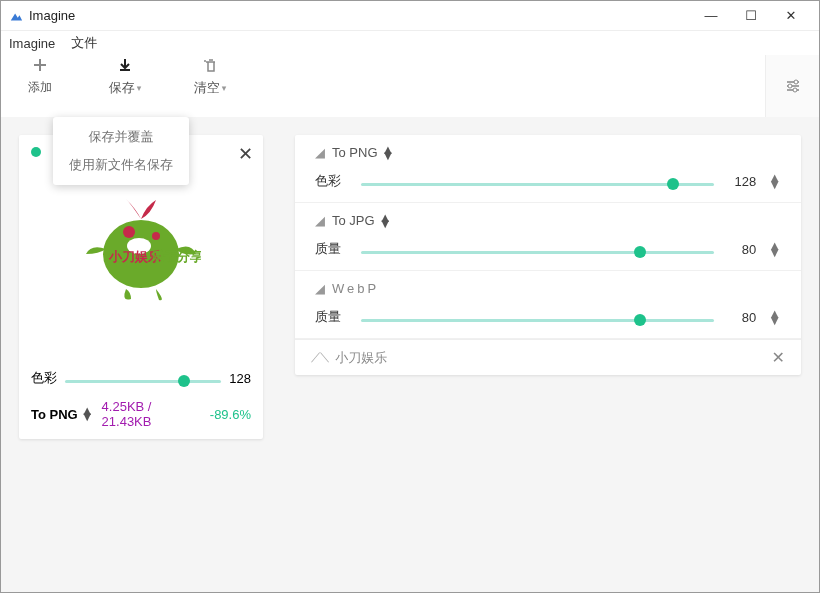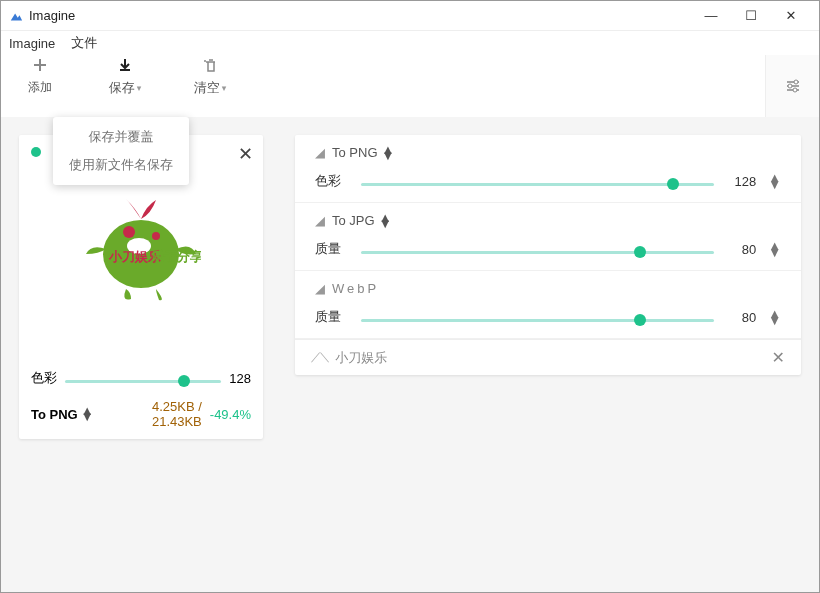--- a/index.html
+++ b/index.html
@@ -24,21 +24,21 @@
 .dot { position:absolute; top:12px; left:12px; width:10px; height:10px; background:#1ec28b; border-radius:50%;}
 .closex { position:absolute; top:8px; right:10px; font-size:18px; cursor:pointer; color:#444;}
 .splat { width:120px; height:110px; position:relative; }
 .card .row1 { display:flex; align-items:center; padding:6px 12px; gap:8px;}
 .card .row1 .slider-wrap { flex:1; }
 .slider { -webkit-appearance:none; appearance:none; width:100%; height:3px; background:#a9e5d9; border-radius:2px; outline:none;}
 .slider::-webkit-slider-thumb{ -webkit-appearance:none; width:12px; height:12px; background:#1ec28b; border-radius:50%; cursor:pointer;}
 .slider::-moz-range-thumb{ width:12px; height:12px; background:#1ec28b; border-radius:50%; cursor:pointer; border:none;}
 .card .row2 { display:flex; align-items:center; padding:6px 12px 10px; gap:8px; font-size:12px;}
 .card .row2 .fmt { font-weight:bold; display:flex; align-items:center; gap:3px;}
-.card .row2 .sizes { flex:1; text-align:right; color:#a16207;}
+.card .row2 .sizes { flex:1; text-align:left; color:#a21caf;}
 .card .row2 .pct { color:#1ec28b;}
 .panel { position:absolute; top:18px; right:18px; width:506px; background:#fff; border-radius:2px; box-shadow:0 1px 3px rgba(0,0,0,0.1);}
 .panel .section { padding: 10px 20px 2px; border-bottom:1px solid #f0f0f0;}
 .panel .section:last-of-type{ border-bottom:none;}
 .panel .section .head { display:flex; align-items:center; color:#888; font-size:12px; letter-spacing:3px; margin-bottom:8px;}
 .panel .section .head .t { color:#999; margin-right:4px;}
 .panel .section .head .title2 { flex:1; }
 .panel .section .head .to { color:#555; letter-spacing:0; font-size:12px; display:flex; align-items:center; gap:4px; cursor:pointer;}
 .panel .prow { display:flex; align-items:center; gap:12px; padding:4px 0 10px;}
 .panel .prow .plabel { width:34px; color:#333;}
@@ -142,21 +142,21 @@
     </div>
     <div class="row2">
       <span class="fmt">
           <span>To PNG</span>
           <span class="updown">
             <span>▲</span>
             <span>▼</span>
           </span>
         </span>
       <span class="sizes">4.25KB / 21.43KB</span>
-      <span class="pct">-49.4%</span>
+      <span class="pct">-89.6%</span>
     </div>
   </div>
 
   <div class="panel">
     <div class="section">
       <div class="head">
           <span class="t">◢</span>
           <span class="to">
             <span>To PNG</span>
             <span class="updown">

